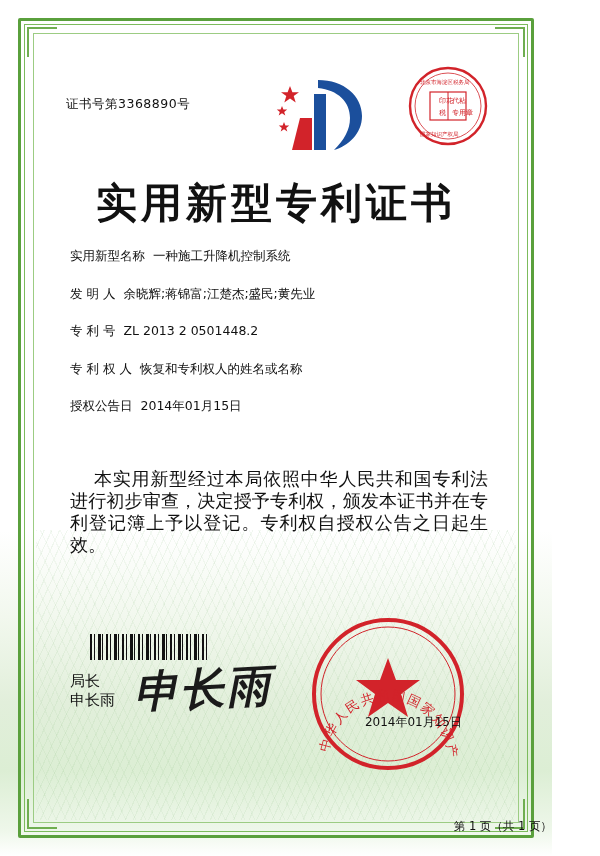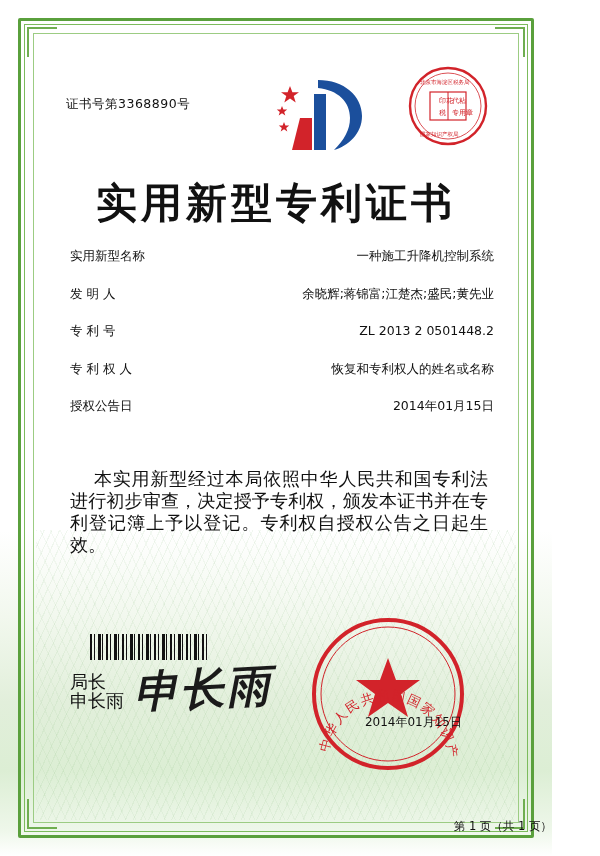--- a/index.html
+++ b/index.html
@@ -127,21 +127,20 @@
     right: 10px;
     top: 200px;
     font-size: 12.5px;
     color: #111;
     font-family: "DejaVu Sans", sans-serif;
   }
   .field-row {
     display: flex;
     align-items: baseline;
     margin-bottom: 20.5px;
-    justify-content: space-between;
   }
   .field-label {
     white-space: nowrap;
   }
   .field-value {
     margin-left: 8px;
   }
 
   .body-text {
     position: absolute;
@@ -171,21 +170,21 @@
         #111 0px, #111 2px, transparent 2px, transparent 4px,
         #111 4px, #111 5px, transparent 5px, transparent 8px,
         #111 8px, #111 11px, transparent 11px, transparent 12px,
         #111 12px, #111 13px, transparent 13px, transparent 16px);
   }
 
   .signature-block {
     position: absolute;
     left: 22px;
     top: 624px;
-    font-size: 18px;
+    font-size: 15px;
     color: #111;
     font-family: "DejaVu Sans", sans-serif;
     line-height: 19px;
   }
   .handwriting {
     position: absolute;
     left: 86px;
     top: 612px;
     font-size: 44px;
     color: #1a1a1a;

